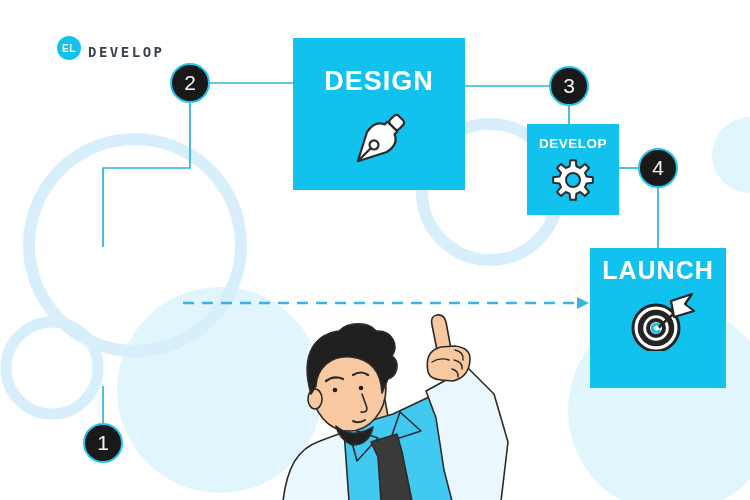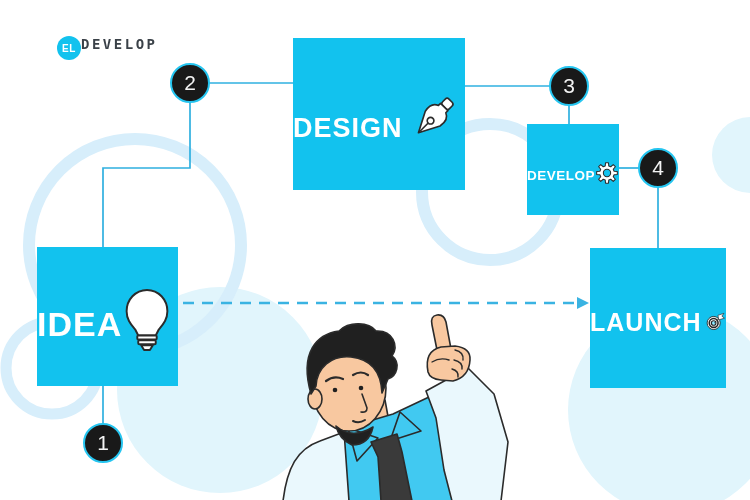--- a/index.html
+++ b/index.html
@@ -2,34 +2,34 @@
 <html><head>
 <meta charset="utf-8">
 <style>
   html,body{margin:0;padding:0;background:#ffffff;}
   .canvas{
     position:relative;width:750px;height:500px;overflow:hidden;background:#ffffff;
     font-family:"Liberation Sans",sans-serif;
   }
   .layer{position:absolute;left:0;top:0;}
   
-  .logo{position:absolute;left:57px;top:36px;display:flex;align-items:flex-start;z-index:6;}
+  .logo{position:absolute;left:57px;top:36px;display:flex;align-items:flex-end;gap:7px;z-index:6;}
   .logo-mark{
     width:24px;height:24px;border-radius:50%;background:#12c2ee;color:#ffffff;
     display:flex;align-items:center;justify-content:center;
     font-size:10px;font-weight:bold;letter-spacing:.5px;
   }
   .logo-text{
     font-family:"DejaVu Sans Mono",monospace;font-weight:bold;font-size:14px;
     letter-spacing:2.5px;color:#3a4148;
   }
   
   .step-box{
     position:absolute;background:#12c2ee;color:#ffffff;z-index:3;
-    display:flex;flex-direction:row;align-items:center;
+    display:flex;flex-direction:column;align-items:center;
   }
   .step-label{font-weight:bold;letter-spacing:1px;}
   .box-idea{left:37px;top:247px;width:141px;height:139px;}
   .box-idea .step-label{font-size:34px;margin-top:16px;}
   .box-design{left:293px;top:38px;width:172px;height:152px;}
   .box-design .step-label{font-size:27px;margin-top:28px;}
   .box-develop{left:527px;top:124px;width:92px;height:91px;}
   .box-develop .step-label{font-size:13.5px;margin-top:12px;letter-spacing:.5px;}
   .box-launch{left:590px;top:248px;width:136px;height:140px;}
   .box-launch .step-label{font-size:25px;margin-top:8px;}
@@ -76,31 +76,20 @@
       <path d="M183,303 H575" stroke="#3ab3e2" stroke-width="2.6" stroke-dasharray="11 8" fill="none"></path>
       <path d="M577,297 L589,303 L577,309 Z" fill="#3ab3e2"></path>
     </g>
   </svg>
 
   <div class="logo">
     <div class="logo-mark">EL</div>
     <div class="logo-text">DEVELOP</div>
   </div>
 
-  <div class="step-box box-idea">
-    <div class="step-label">IDEA</div>
-    <svg class="box-icon" width="50" height="66" viewBox="0 0 48 68">
-      <g fill="#ffffff" stroke="#2b2b2b" stroke-width="2" stroke-linejoin="round">
-        <path d="M24,3 C12,3 3,13 3,25 C3,34 8,39 12,44 L15,50 L33,50 L36,44 C40,39 45,34 45,25 C45,13 36,3 24,3 Z"></path>
-        <rect x="14" y="50" width="20" height="4" rx="1"></rect>
-        <rect x="15" y="55" width="18" height="4" rx="1"></rect>
-        <path d="M18,60 L30,60 L27,65 L21,65 Z"></path>
-      </g>
-    </svg>
-  </div>
 
   <div class="step-box box-design">
     <div class="step-label">DESIGN</div>
     <svg class="box-icon" width="84" height="74" viewBox="-42 -37 84 74">
       <g transform="rotate(45)" fill="#ffffff" stroke="#2b2b2b" stroke-width="2.2" stroke-linejoin="round">
         <rect x="-6.5" y="-31" width="13" height="12" rx="3.5"></rect>
         <path d="M0,30 L-14,3 Q-17,-11 -7,-15 L-7,-19 L7,-19 L7,-15 Q17,-11 14,3 Z"></path>
         <path d="M0,28 L0,11" stroke-linecap="round"></path>
         <circle cx="0" cy="7" r="4.5"></circle>
       </g>

